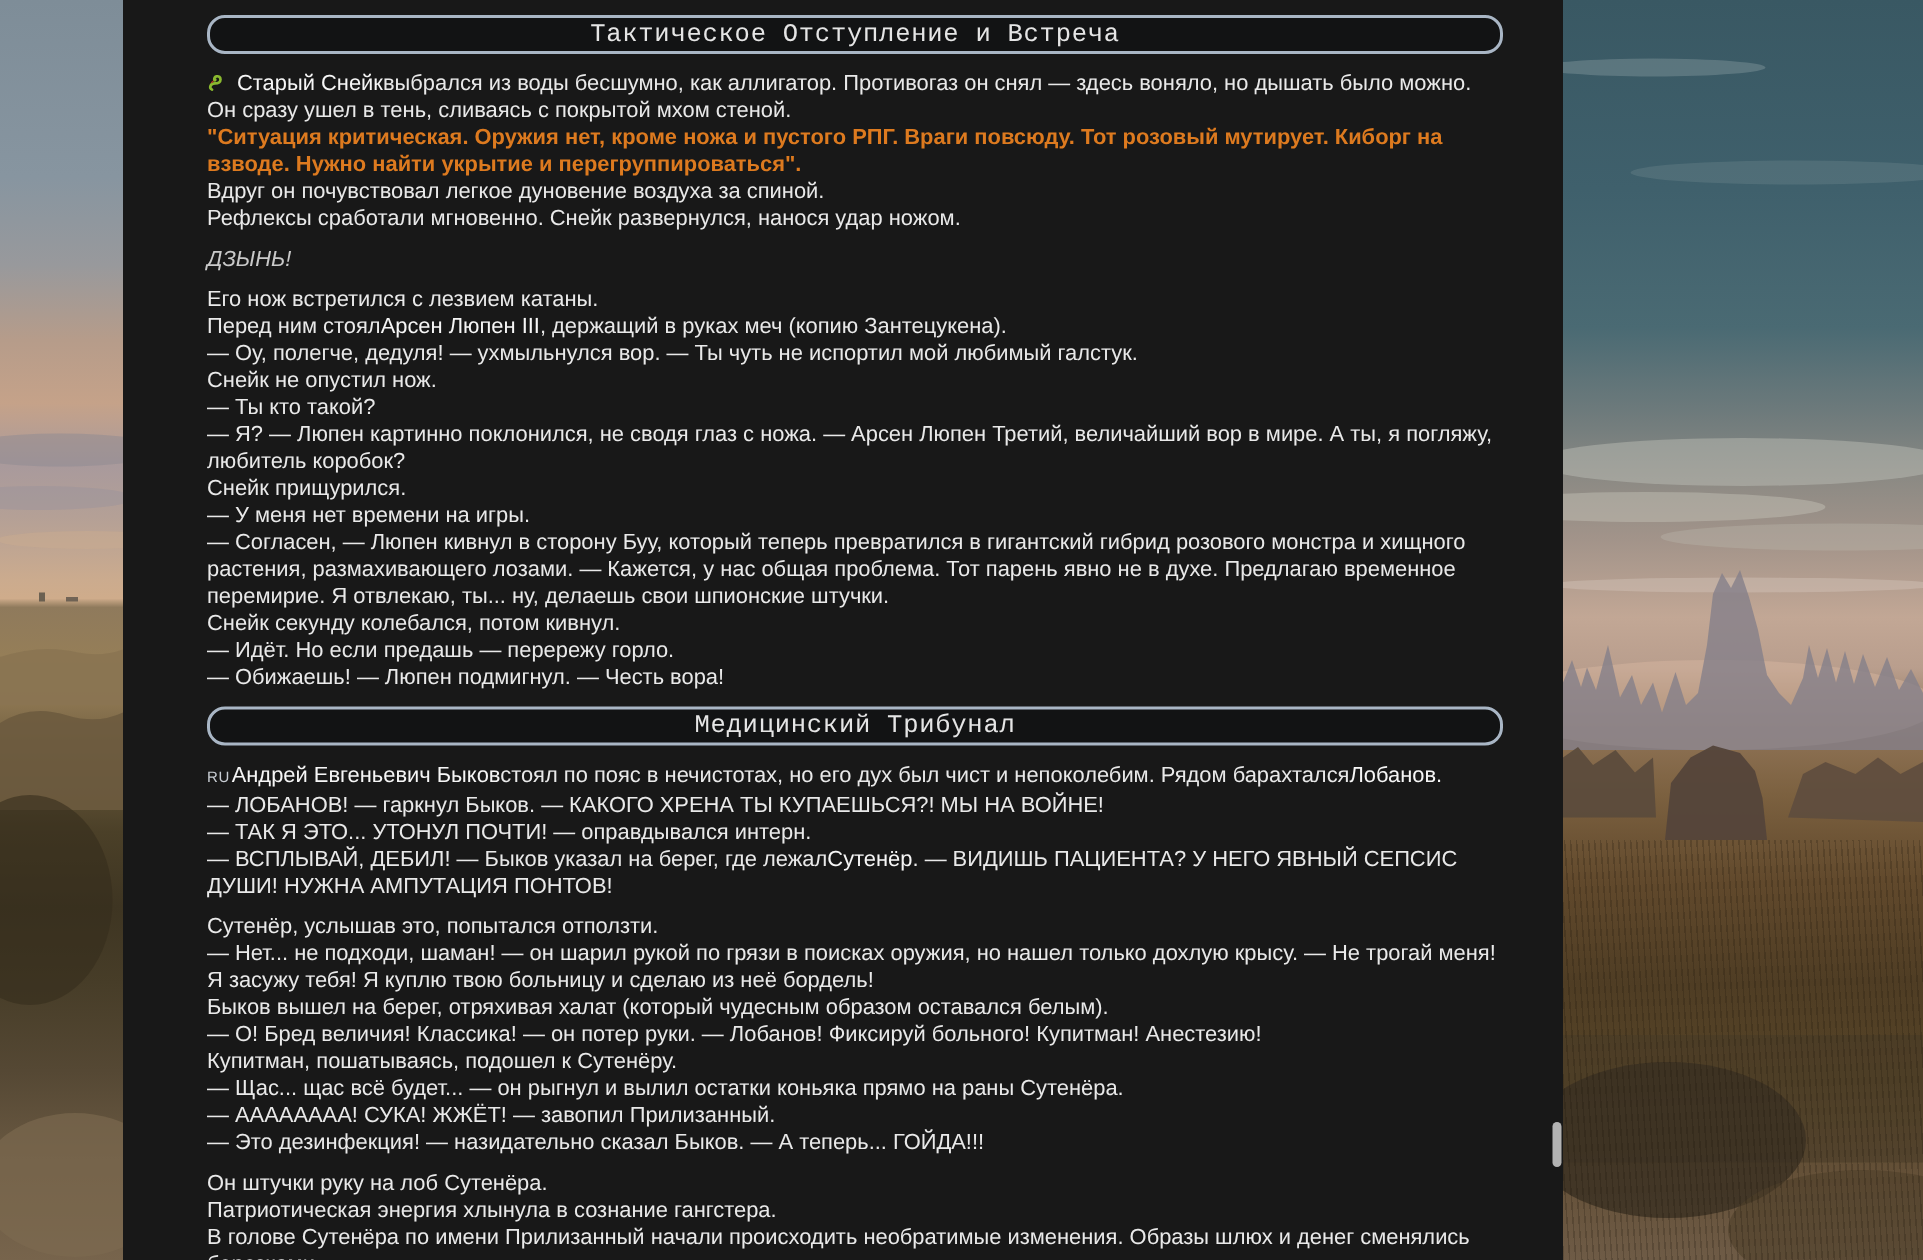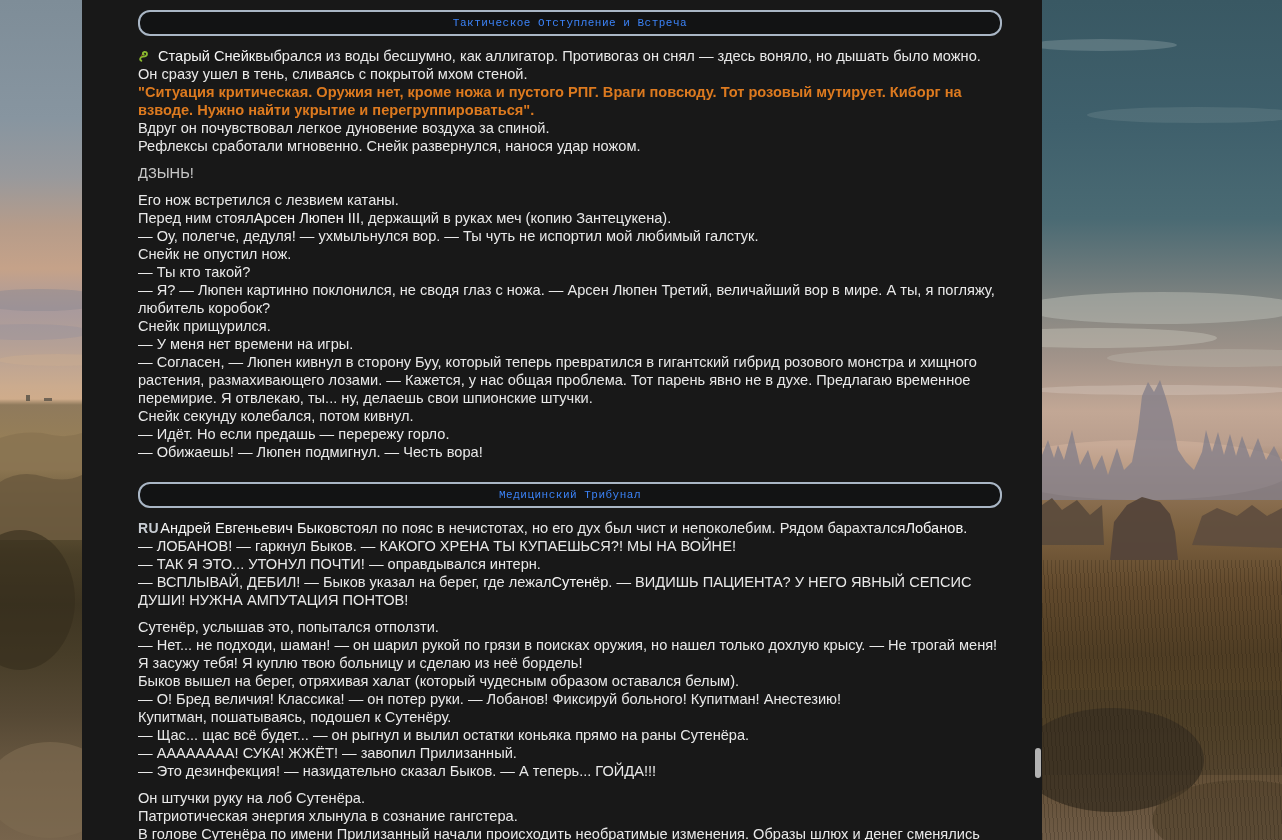--- a/index.html
+++ b/index.html
@@ -39,33 +39,33 @@
     background:#181818; box-sizing:border-box;
     padding:10px 40px 0 56px; overflow:hidden;
   }
 
   .section-header {
     border:2px solid #a9b6c5; border-radius:12px; height:26px;
     box-sizing:border-box; display:flex; align-items:center; justify-content:center;
     margin-bottom:11px; background:rgba(10,12,14,0.35);
   }
   .section-header .hdr-title {
-    font-family:"Liberation Mono", monospace; font-size:11px;
-    letter-spacing:0.5px; color:#3b82f6; white-space:nowrap;
+    font-family:"Liberation Mono", monospace; font-size:17px;
+    letter-spacing:0.5px; color:#e5e5e5; white-space:nowrap;
   }
-  .sec2 .section-header { margin-top:21px; }
+  .sec2 .section-header { margin-top:10px; }
 
   .paragraph { font-size:14.6px; line-height:18px; color:#e9e9e9; margin:0 0 9px 0; }
   .seg-n { color:#e9e9e9;text-align:center; }
   .seg-b { font-weight:normal; color:#f6f6f6; }
   .seg-o { font-weight:bold; color:#dd7a1f; }
-  .seg-i { color:#c9c9c9; }
+  .seg-i { font-style:italic; color:#c9c9c9; }
   .snake-icon svg { width:15px; height:15px; vertical-align:-2px; margin-right:5px; }
   .ru-flag {
-    font-size:14px; font-weight:bold; color:#c8cdd3;
+    font-size:10px; font-weight:normal; color:#c8cdd3;
     letter-spacing:0.5px; margin-right:1px;
   }
 
   .scroll-thumb {
     position:absolute; right:1px; top:748px; width:6px; height:30px;
     border-radius:3px; background:#b3b3b3;
   }
 </style>
 </head>
 <body>

